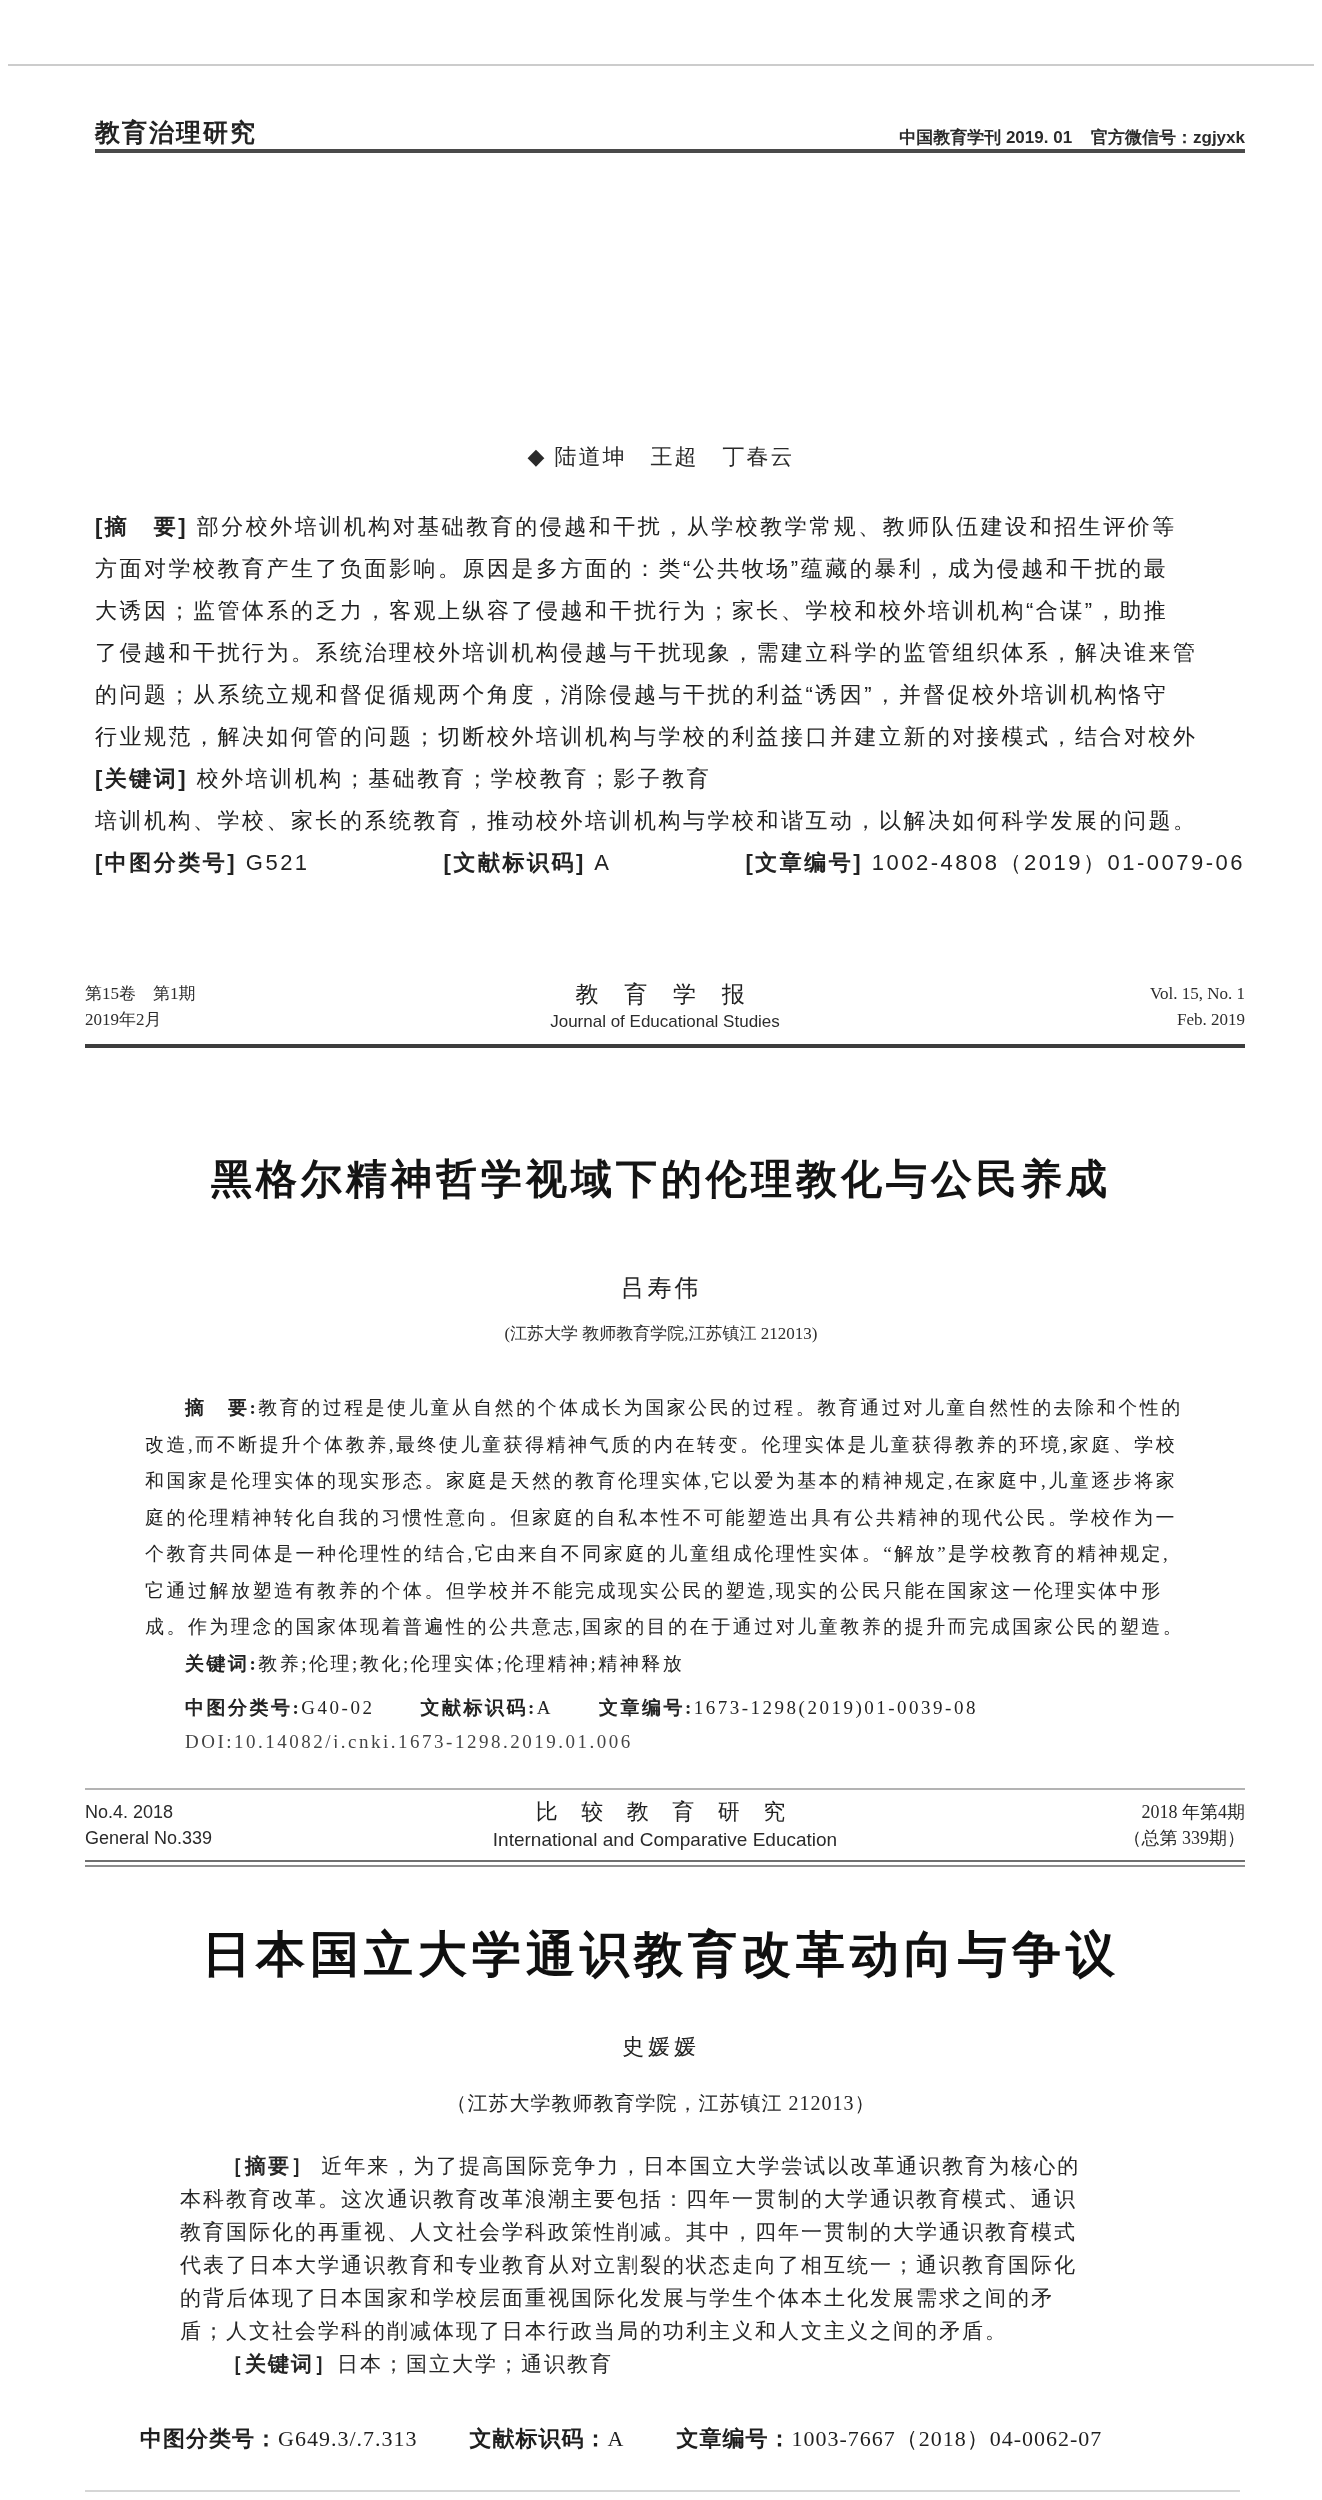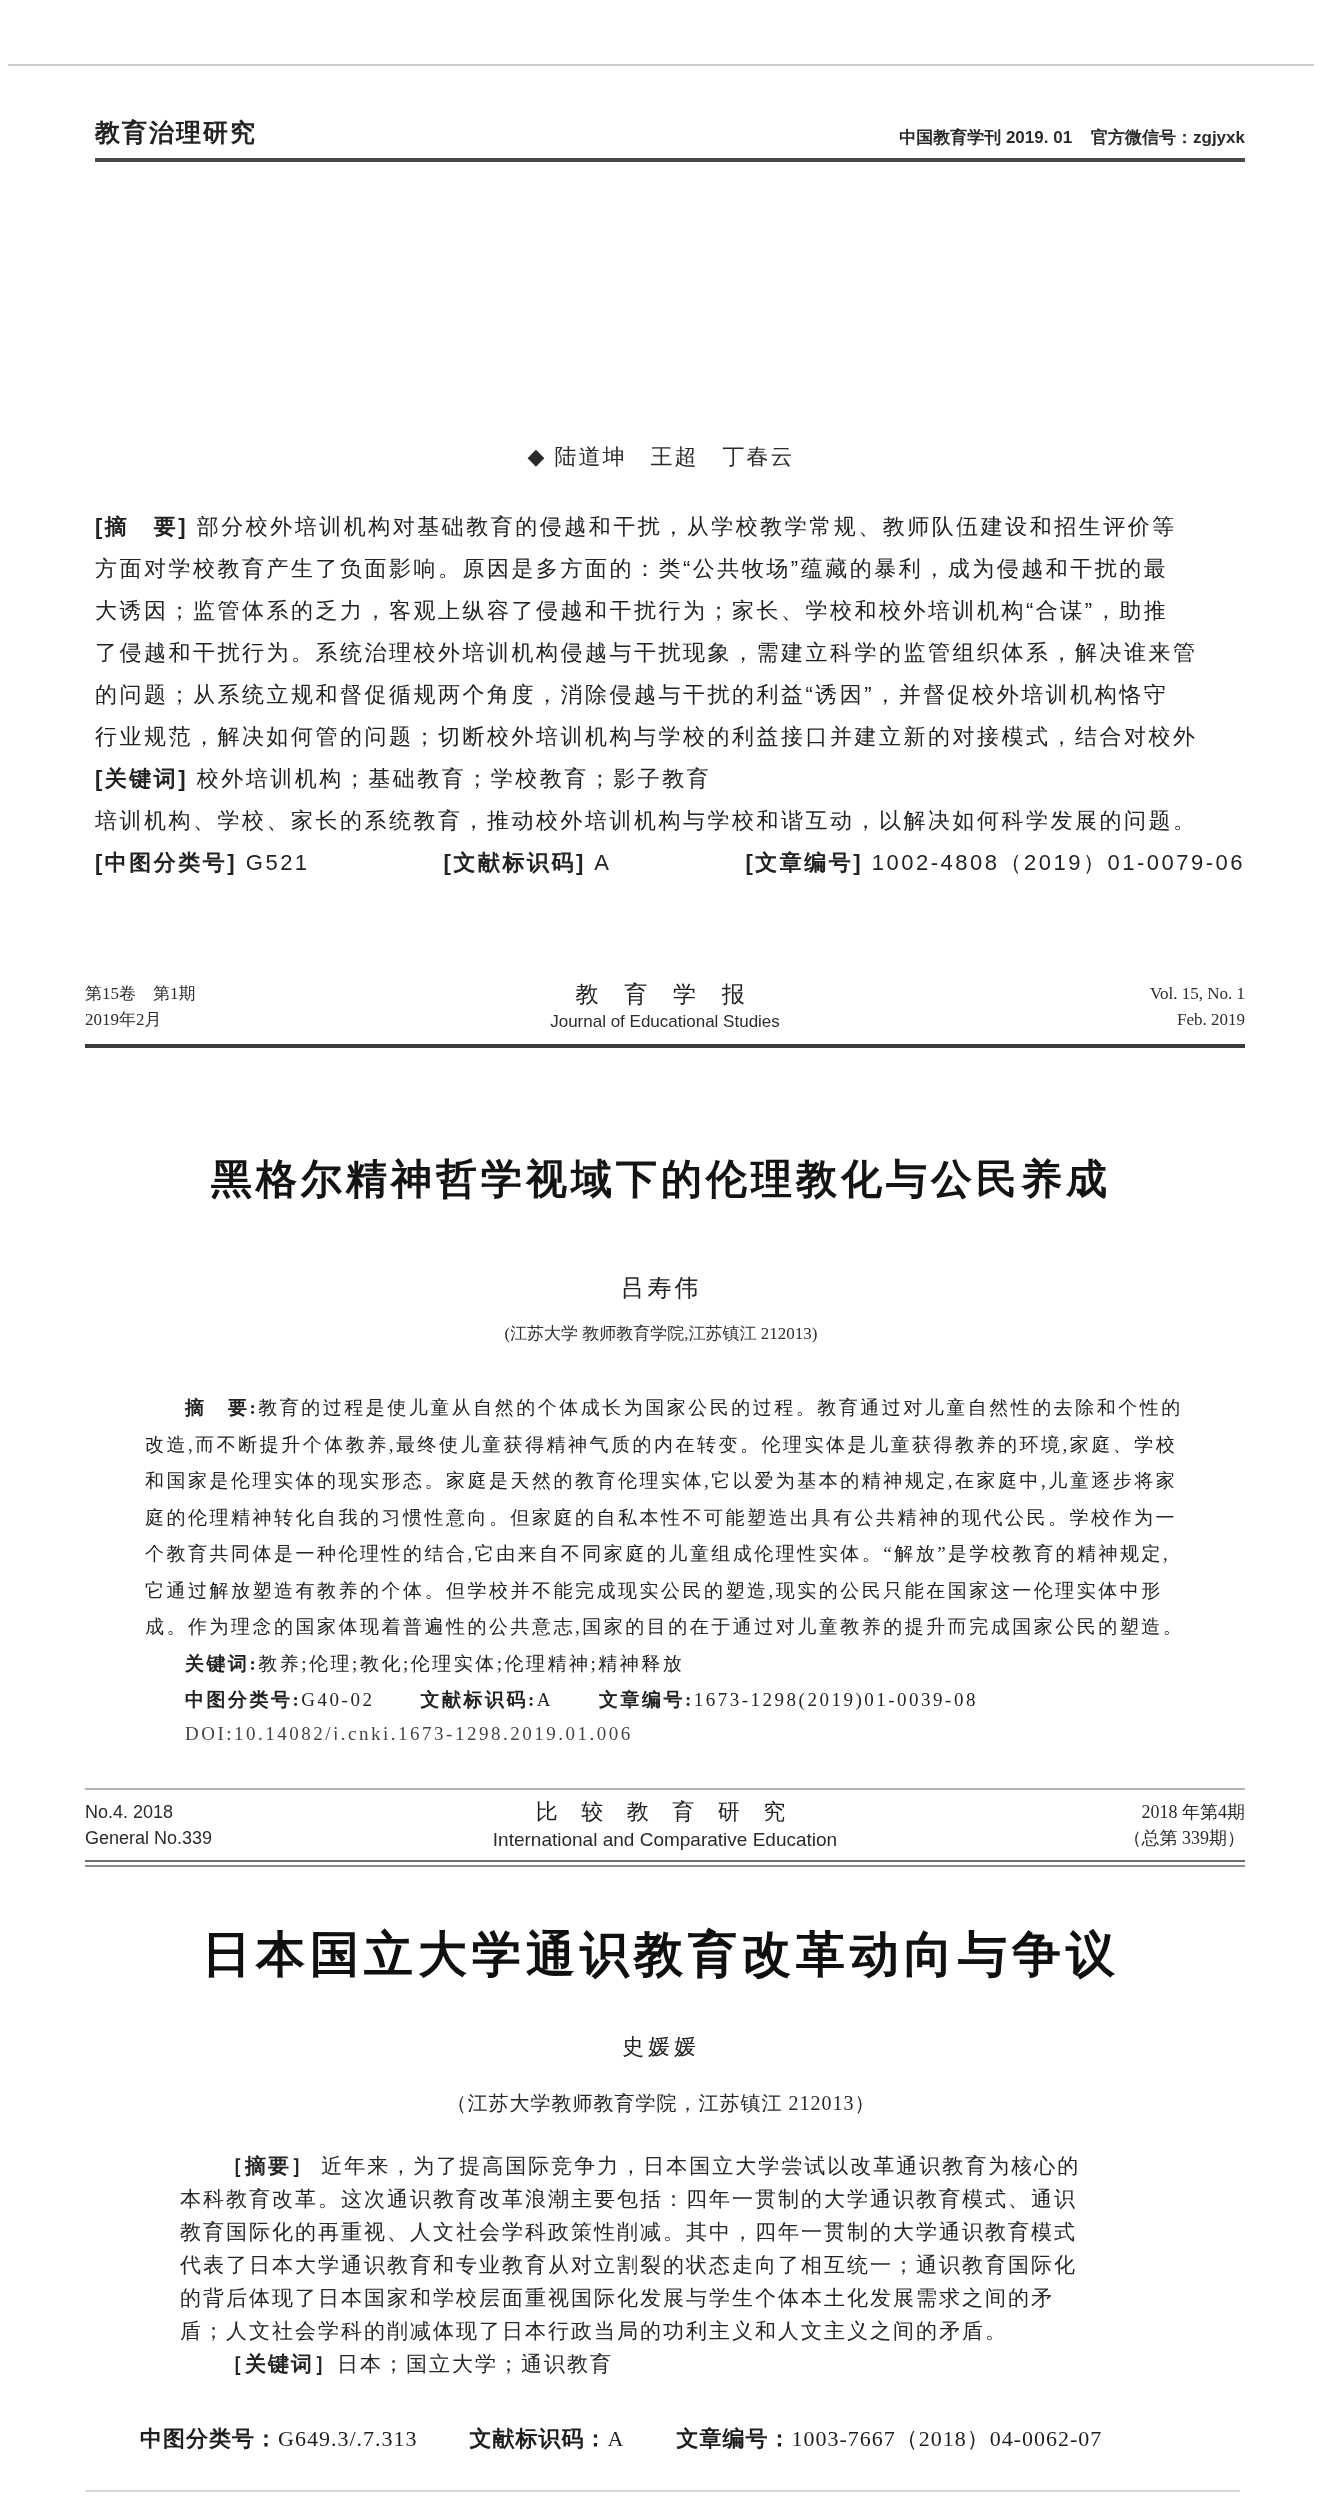--- a/index.html
+++ b/index.html
@@ -16,21 +16,21 @@
   .serif{font-family:"Liberation Serif","DejaVu Serif",serif;}
 
   
   .top-rule{position:absolute;top:64px;left:8px;width:1306px;height:2px;background:#cccccc;}
   .bottom-rule{position:absolute;top:2490px;left:85px;width:1155px;height:2px;background:#d6d6d6;}
 
   
   .p1-header{
     position:absolute;top:116px;left:95px;width:1150px;
     display:flex;justify-content:space-between;align-items:flex-end;
-    border-bottom:4px solid #4a4a4a;padding-bottom:9px;
+    border-bottom:4px solid #4a4a4a;
   }
   .p1-header .section{font-size:25px;font-weight:700;letter-spacing:2px;color:#232323;}
   .p1-header .right{font-size:17px;font-weight:700;color:#2a2a2a;white-space:nowrap;}
   .p1-header .right .wechat-id{font-weight:800;}
 
   .p1-title{
     position:absolute;top:238px;left:0;width:1322px;
     text-align:center;font-weight:800;font-size:54px;line-height:81px;
     letter-spacing:4px;color:#111111;
   }
@@ -65,21 +65,21 @@
   }
   .p2-author{position:absolute;top:1272px;left:0;width:1322px;text-align:center;font-size:24px;color:#242424;letter-spacing:3px;}
   .p2-affil{position:absolute;top:1322px;left:0;width:1322px;text-align:center;font-size:17px;color:#2e2e2e;}
   .p2-abstract{
     position:absolute;top:1390px;left:145px;width:1092px;
     font-size:19px;line-height:36.5px;letter-spacing:2.5px;color:#232323;
   }
   .p2-abstract .line{white-space:nowrap;height:36.5px;overflow:visible;}
   .p2-abstract .indent{padding-left:40px;}
   .p2-abstract .lbl{font-weight:700;}
-  .p2-ids{display:flex;gap:46px;white-space:nowrap;}
+  .p2-ids{display:flex;gap:46px;white-space:nowrap;margin-top:8px;}
   .doi-clip{height:21px;overflow:hidden;opacity:.85;}
   .doi-clip .line{line-height:30px;}
 
   
   .p3-header{
     position:absolute;top:1788px;left:85px;width:1160px;
     border-top:2px solid #b3b3b3;padding-top:7px;
   }
   .p3-header .row{display:flex;justify-content:space-between;align-items:center;}
   .p3-header .col{font-size:18px;line-height:26px;color:#2a2a2a;}

